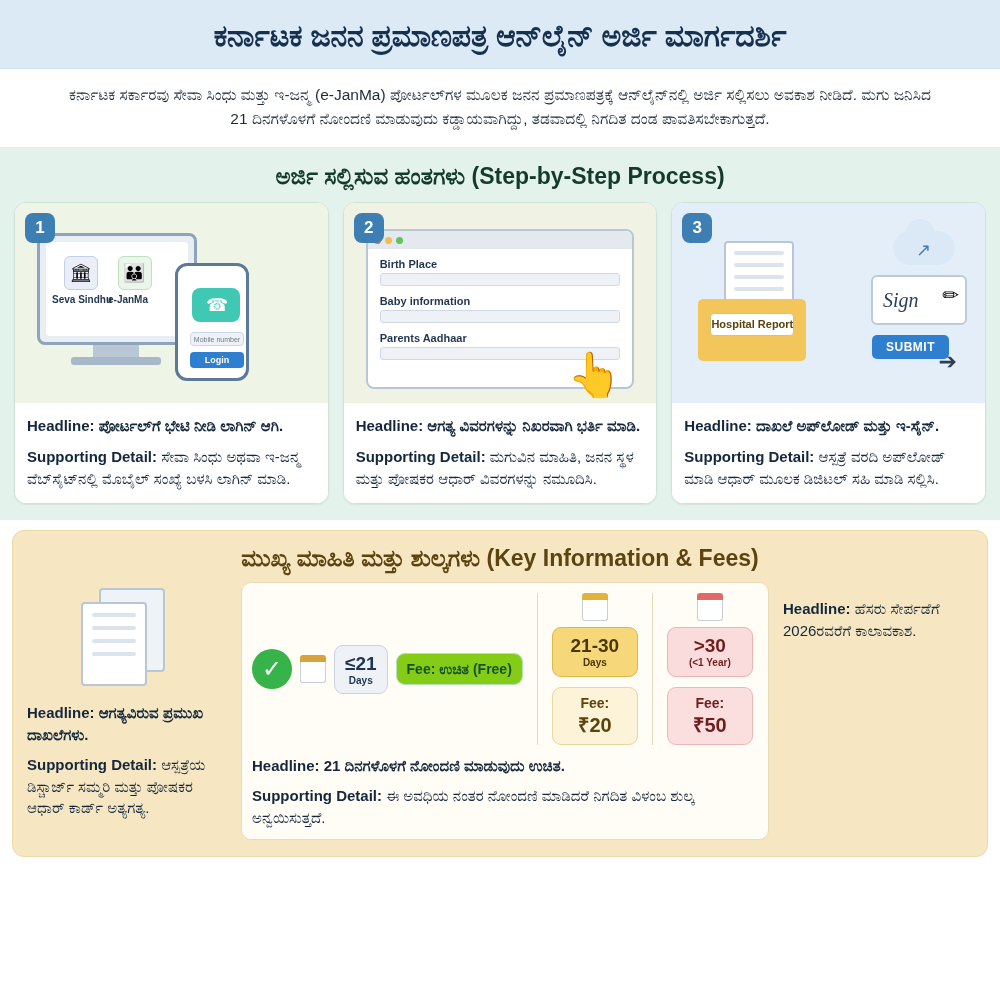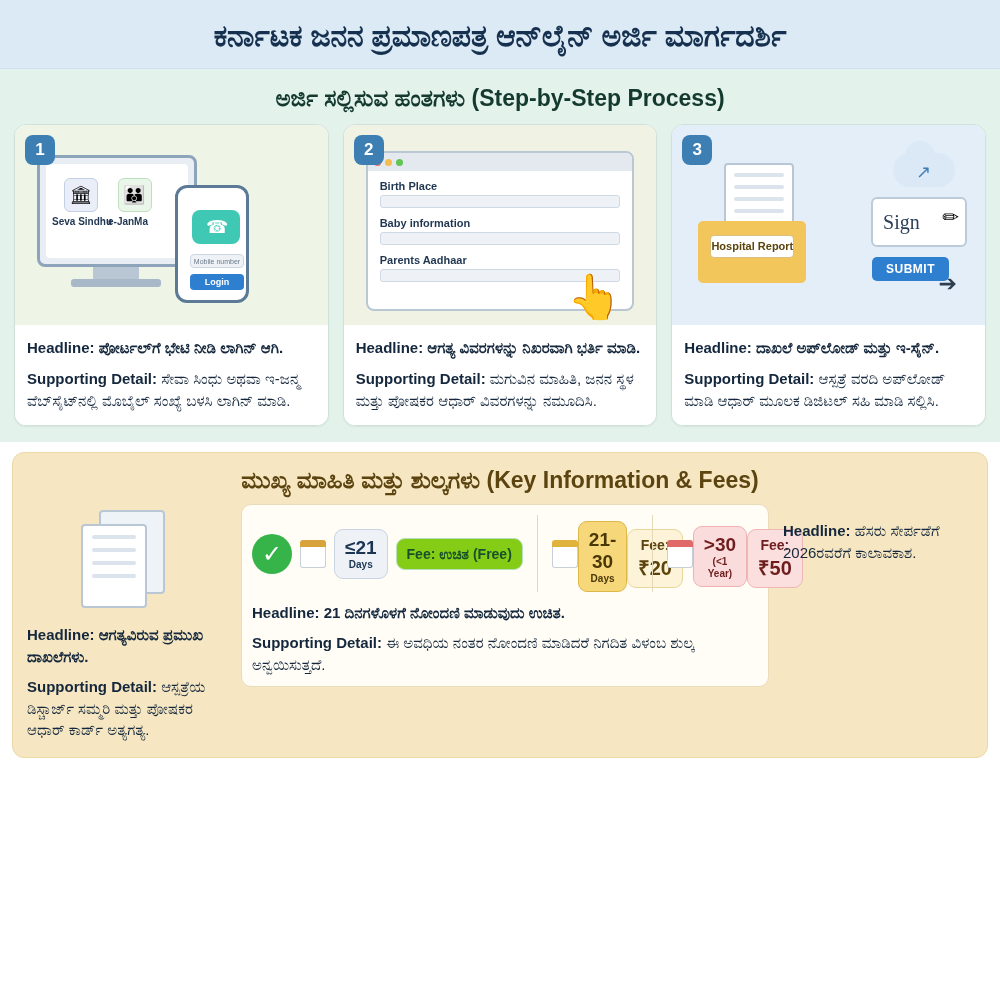--- a/index.html
+++ b/index.html
@@ -117,21 +117,21 @@
   .badge .sm { font-size: 10px; display: block; font-weight: 700; }
   .b-days { background: #eef2f7; border: 1px solid #c8d4e2; color: #1b3553; }
   .b-free { background: #84cc16; border: 1px solid #b5dfbd; color: #17502a; font-size: 14px; }
   .b-2130 { background: #f6d77a; border: 1px solid #dcb84b; color: #4a3708; }
   .b-30 { background: #fbdcdc; border: 1px solid #eeb2b2; color: #6e1d1d; }
   .b-fee20 { background: #fdf3d8; border: 1px solid #e8d79b; color: #5b430b; }
   .b-fee50 { background: #fbdede; border: 1px solid #efb6b6; color: #6e1d1d; }
   .fee-box { margin-top: 10px; border-radius: 9px; padding: 7px 10px; text-align: center; font-size: 14px; font-weight: 700; line-height: 1.2; }
   .fee-box .amt { font-size: 20px; display: block; margin-top: 2px; }
 
-  .col-cell { display: flex; flex-direction: row; align-items: center; width: 86px; }
+  .col-cell { display: flex; flex-direction: column; align-items: center; width: 86px; }
 
   .check {
     width: 40px; height: 40px; border-radius: 50%;
     background: #36b44a; color: #fff; font-size: 24px;
     display: flex; align-items: center; justify-content: center;
     flex: 0 0 auto;
   }
 
   
   .cal { width: 26px; height: 28px; position: relative; flex: 0 0 auto; }
@@ -183,40 +183,41 @@
 
   
   .doc { position: absolute; left: 52px; top: 38px; width: 70px; height: 88px; background: #fff; border: 2px solid #b9c6d4; border-radius: 4px; }
   .doc-line { height: 4px; background: #dbe3ec; margin: 8px 8px 0; border-radius: 2px; }
   .folder { position: absolute; left: 26px; top: 96px; width: 108px; height: 62px; background: #f2c65a; border-radius: 5px; }
   .folder-lbl { position: absolute; left: 38px; top: 110px; width: 84px; background: #fff; border: 1px solid #d9c07f; border-radius: 4px; font-size: 11px; font-weight: 700; color: #5b430b; text-align: center; padding: 4px 0; line-height: 1.15; }
   .cloud { position: absolute; right: 30px; top: 28px; width: 62px; height: 34px; background: #dbe9f6; border-radius: 18px; }
   .cloud:before { content: ""; position: absolute; left: 12px; top: -12px; width: 30px; height: 30px; border-radius: 50%; background: #dbe9f6; }
   .cloud-arrow { position: absolute; right: 54px; top: 36px; color: #3f7fb5; font-size: 18px; }
   .sign-box { position: absolute; right: 18px; top: 72px; width: 96px; height: 50px; background: #fff; border: 2px solid #bccada; border-radius: 6px; }
-  .sign-txt { position: absolute; left: 10px; top: 12px; font-family: "Liberation Serif", serif; font-size: 20px; color: #2b3f57; }
+  .sign-txt { position: absolute; left: 10px; top: 12px; font-family: "Liberation Serif", serif; font-style: italic; font-size: 20px; color: #2b3f57; }
   .pencil { position: absolute; right: 6px; top: 6px; font-size: 20px; }
   .submit-btn { position: absolute; right: 36px; top: 132px; background: #2f7fd0; color: #fff; font-size: 12px; font-weight: 700; padding: 5px 14px; border-radius: 5px; letter-spacing: 0.5px; }
   .cursor { position: absolute; right: 28px; top: 146px; font-size: 22px; color: #2c3e50; }
 
   .docs-stack { position: relative; width: 92px; height: 104px; margin: 6px auto 0; }
   .docs-stack .sheet { position: absolute; width: 66px; height: 84px; background: #fff; border: 2px solid #b9c6d4; border-radius: 4px; }
   .docs-stack .s-back { left: 18px; top: 0; background: #eef3f8; }
   .docs-stack .s-front { left: 0; top: 14px; }
   .docs-stack .dl { height: 4px; background: #dbe3ec; margin: 9px 9px 0; border-radius: 2px; }
 </style>
 </head>
 <body>
 
 <div class="page">
 
   <div class="header">
     <h1>ಕರ್ನಾಟಕ ಜನನ ಪ್ರಮಾಣಪತ್ರ ಆನ್‌ಲೈನ್ ಅರ್ಜಿ ಮಾರ್ಗದರ್ಶಿ</h1>
   </div>
 
+  <div class="intro">ಕರ್ನಾಟಕ ಸರ್ಕಾರವು ಸೇವಾ ಸಿಂಧು ಮತ್ತು ಇ-ಜನ್ಮ (e-JanMa) ಪೋರ್ಟಲ್‌ಗಳ ಮೂಲಕ ಜನನ ಪ್ರಮಾಣಪತ್ರಕ್ಕೆ ಆನ್‌ಲೈನ್‌ನಲ್ಲಿ ಅರ್ಜಿ ಸಲ್ಲಿಸಲು ಅವಕಾಶ ನೀಡಿದೆ. ಮಗು ಜನಿಸಿದ 21 ದಿನಗಳೊಳಗೆ ನೋಂದಣಿ ಮಾಡುವುದು ಕಡ್ಡಾಯವಾಗಿದ್ದು, ತಡವಾದಲ್ಲಿ ನಿಗದಿತ ದಂಡ ಪಾವತಿಸಬೇಕಾಗುತ್ತದೆ.</div>
 
   <div class="steps-section">
     <div class="section-title">ಅರ್ಜಿ ಸಲ್ಲಿಸುವ ಹಂತಗಳು (Step-by-Step Process)</div>
     <div class="steps-row">
 
       <div class="step-card">
         <div class="step-illus s1-illus">
           <div class="step-num">1</div>
           <div class="monitor">
             <div class="mon-screen">

